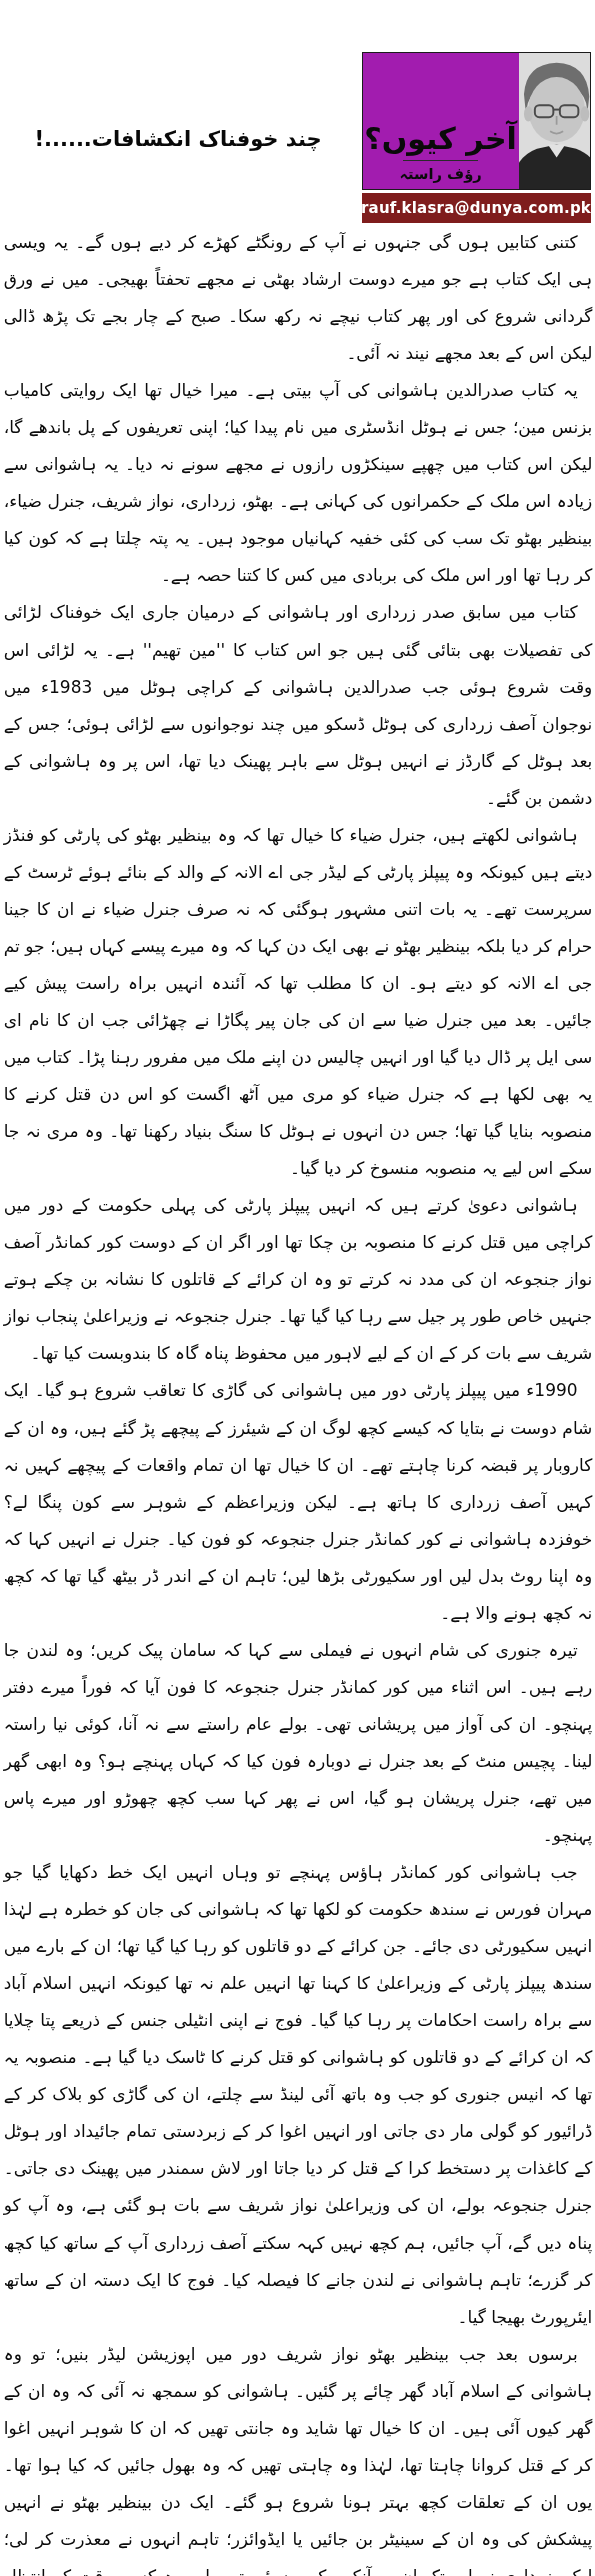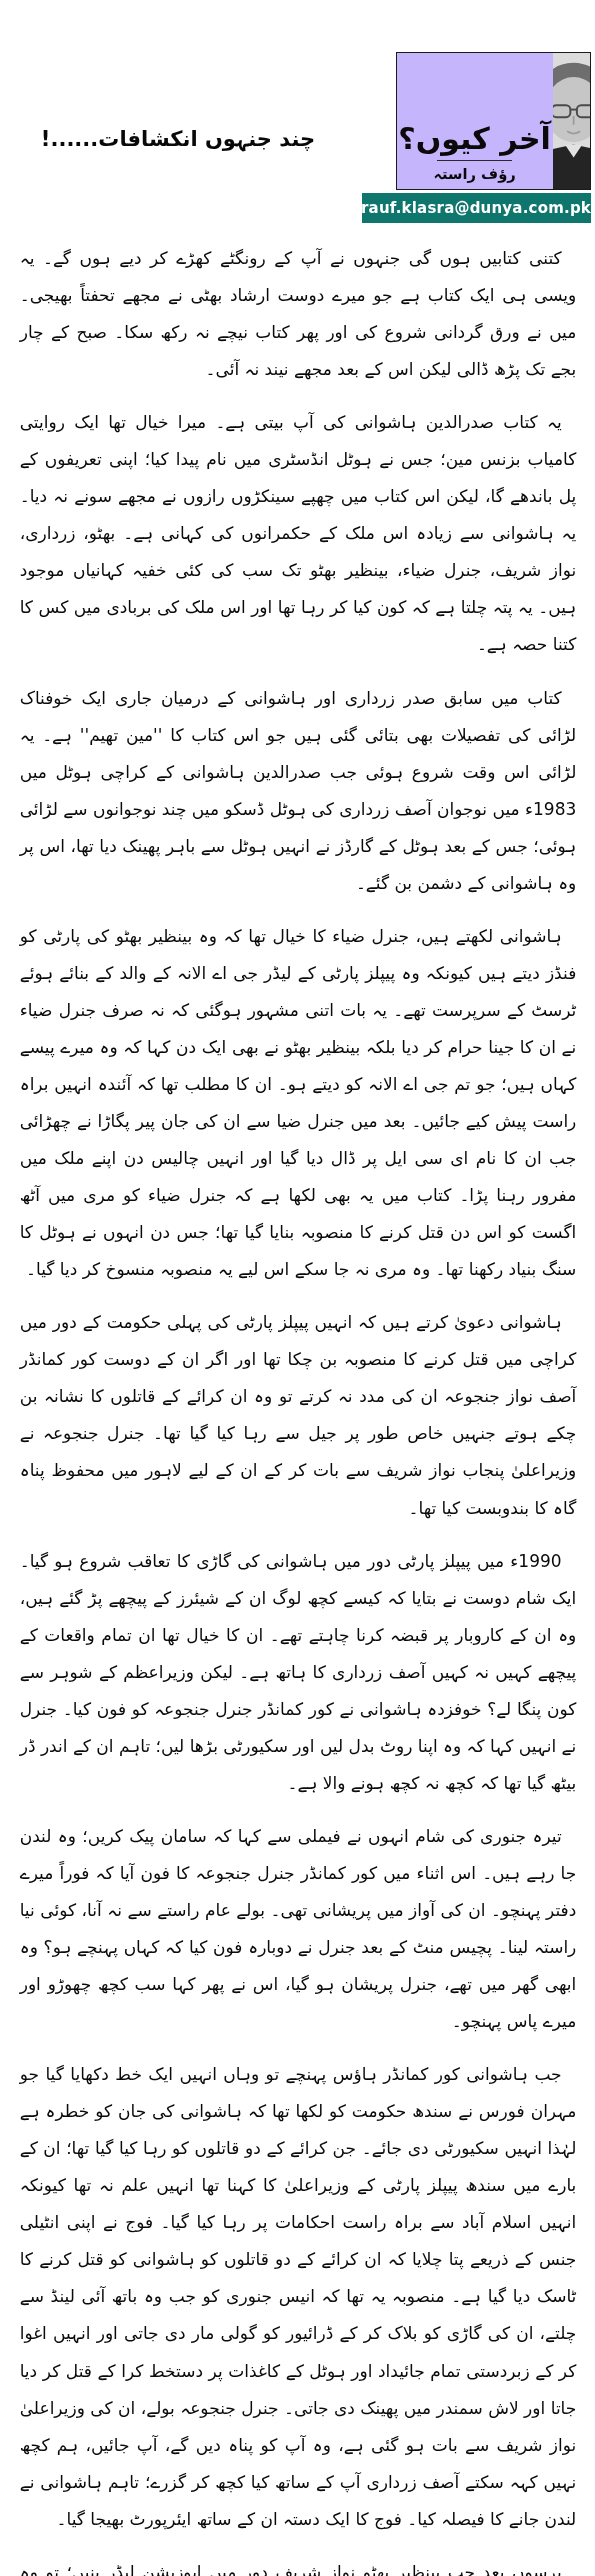--- a/index.html
+++ b/index.html
@@ -8,59 +8,59 @@
     width:596px;
     height:2576px;
     background:#ffffff;
     overflow:hidden;
     font-family:"DejaVu Sans", sans-serif;
     color:#0a0a0a;
   }
   
   .header-box {
     position:absolute; top:52px; right:5.5px;
-    width:195px; height:138px;
+    width:229px; height:138px;
     border:1.8px solid #1b1b1b;
-    background:#c4b5fd;
+    background:#a21caf;
     display:flex; flex-direction:row; box-sizing:border-box;
   }
   .header-left {
     flex:1; direction:rtl;
     display:flex; flex-direction:column;
     justify-content:flex-end; align-items:center;
     padding:3.7px 1.8px 7.3px 1.8px;
   }
   .column-title { font-size:30px; font-weight:bold; line-height:1.05; white-space:nowrap; }
   .title-rule { width:75px; border-top:1.8px solid #2a2a2a; margin:5.5px 0 3.7px 0; }
   .author-name { font-size:14.7px; font-weight:bold; }
   .photo-wrap { width:110px; height:100%; overflow:hidden; }
   .photo-wrap svg { display:block; width:100%; height:100%; }
   .email-bar {
     position:absolute; top:193px; right:5.5px;
     width:229px; height:30px;
-    background:#0f766e; color:#ffffff;
+    background:#7f1d1d; color:#ffffff;
     display:flex; align-items:center; justify-content:center;
     font-weight:bold; font-size:15px; letter-spacing:0.2px;
   }
   
   .article-title {
     position:absolute; top:127px; left:0;
     width:356px; text-align:center;
     direction:rtl;
     font-size:21px; font-weight:bold;
     color:#090909;
   }
   
   .body-text {
     position:absolute; top:224px; left:3.7px; right:3.7px;
     direction:rtl; text-align:justify;
     font-size:17px; line-height:2.18;
     color:#0a0a0a;
   }
-  .body-text p { margin:16px; text-indent:14.7px; }
+  .body-text p { margin:0; text-indent:14.7px; }
 </style>
 </head>
 <body>
 
 <div class="page">
 
   <div class="header-box">
     <div class="header-left">
       <div class="column-title">آخر کیوں؟</div>
       <div class="title-rule"></div>
@@ -86,21 +86,21 @@
         <path d="M10 125 Q12 96 34 88 L52 84 L70 88 Q92 96 94 125 Z" fill="#242424"></path>
         <path d="M44 84 L52 96 L60 84 Z" fill="#e2e2e2"></path>
       </svg>
     </div>
   </div>
 
   <div class="email-bar">
     <span>rauf.klasra@dunya.com.pk</span>
   </div>
 
-  <div class="article-title">چند جنہوں انکشافات......!</div>
+  <div class="article-title">چند خوفناک انکشافات......!</div>
 
   <div class="body-text">
     <div>
         <p>کتنی کتابیں ہوں گی جنہوں نے آپ کے رونگٹے کھڑے کر دیے ہوں گے۔ یہ ویسی ہی ایک کتاب ہے جو میرے دوست ارشاد بھٹی نے مجھے تحفتاً بھیجی۔ میں نے ورق گردانی شروع کی اور پھر کتاب نیچے نہ رکھ سکا۔ صبح کے چار بجے تک پڑھ ڈالی لیکن اس کے بعد مجھے نیند نہ آئی۔</p>
         <p>یہ کتاب صدرالدین ہاشوانی کی آپ بیتی ہے۔ میرا خیال تھا ایک روایتی کامیاب بزنس مین؛ جس نے ہوٹل انڈسٹری میں نام پیدا کیا؛ اپنی تعریفوں کے پل باندھے گا، لیکن اس کتاب میں چھپے سینکڑوں رازوں نے مجھے سونے نہ دیا۔ یہ ہاشوانی سے زیادہ اس ملک کے حکمرانوں کی کہانی ہے۔ بھٹو، زرداری، نواز شریف، جنرل ضیاء، بینظیر بھٹو تک سب کی کئی خفیہ کہانیاں موجود ہیں۔ یہ پتہ چلتا ہے کہ کون کیا کر رہا تھا اور اس ملک کی بربادی میں کس کا کتنا حصہ ہے۔</p>
         <p>کتاب میں سابق صدر زرداری اور ہاشوانی کے درمیان جاری ایک خوفناک لڑائی کی تفصیلات بھی بتائی گئی ہیں جو اس کتاب کا ''مین تھیم'' ہے۔ یہ لڑائی اس وقت شروع ہوئی جب صدرالدین ہاشوانی کے کراچی ہوٹل میں 1983ء میں نوجوان آصف زرداری کی ہوٹل ڈسکو میں چند نوجوانوں سے لڑائی ہوئی؛ جس کے بعد ہوٹل کے گارڈز نے انہیں ہوٹل سے باہر پھینک دیا تھا، اس پر وہ ہاشوانی کے دشمن بن گئے۔</p>
         <p>ہاشوانی لکھتے ہیں، جنرل ضیاء کا خیال تھا کہ وہ بینظیر بھٹو کی پارٹی کو فنڈز دیتے ہیں کیونکہ وہ پیپلز پارٹی کے لیڈر جی اے الانہ کے والد کے بنائے ہوئے ٹرسٹ کے سرپرست تھے۔ یہ بات اتنی مشہور ہوگئی کہ نہ صرف جنرل ضیاء نے ان کا جینا حرام کر دیا بلکہ بینظیر بھٹو نے بھی ایک دن کہا کہ وہ میرے پیسے کہاں ہیں؛ جو تم جی اے الانہ کو دیتے ہو۔ ان کا مطلب تھا کہ آئندہ انہیں براہ راست پیش کیے جائیں۔ بعد میں جنرل ضیا سے ان کی جان پیر پگاڑا نے چھڑائی جب ان کا نام ای سی ایل پر ڈال دیا گیا اور انہیں چالیس دن اپنے ملک میں مفرور رہنا پڑا۔ کتاب میں یہ بھی لکھا ہے کہ جنرل ضیاء کو مری میں آٹھ اگست کو اس دن قتل کرنے کا منصوبہ بنایا گیا تھا؛ جس دن انہوں نے ہوٹل کا سنگ بنیاد رکھنا تھا۔ وہ مری نہ جا سکے اس لیے یہ منصوبہ منسوخ کر دیا گیا۔</p>
         <p>ہاشوانی دعویٰ کرتے ہیں کہ انہیں پیپلز پارٹی کی پہلی حکومت کے دور میں کراچی میں قتل کرنے کا منصوبہ بن چکا تھا اور اگر ان کے دوست کور کمانڈر آصف نواز جنجوعہ ان کی مدد نہ کرتے تو وہ ان کرائے کے قاتلوں کا نشانہ بن چکے ہوتے جنہیں خاص طور پر جیل سے رہا کیا گیا تھا۔ جنرل جنجوعہ نے وزیراعلیٰ پنجاب نواز شریف سے بات کر کے ان کے لیے لاہور میں محفوظ پناہ گاہ کا بندوبست کیا تھا۔</p>
         <p>1990ء میں پیپلز پارٹی دور میں ہاشوانی کی گاڑی کا تعاقب شروع ہو گیا۔ ایک شام دوست نے بتایا کہ کیسے کچھ لوگ ان کے شیئرز کے پیچھے پڑ گئے ہیں، وہ ان کے کاروبار پر قبضہ کرنا چاہتے تھے۔ ان کا خیال تھا ان تمام واقعات کے پیچھے کہیں نہ کہیں آصف زرداری کا ہاتھ ہے۔ لیکن وزیراعظم کے شوہر سے کون پنگا لے؟ خوفزدہ ہاشوانی نے کور کمانڈر جنرل جنجوعہ کو فون کیا۔ جنرل نے انہیں کہا کہ وہ اپنا روٹ بدل لیں اور سکیورٹی بڑھا لیں؛ تاہم ان کے اندر ڈر بیٹھ گیا تھا کہ کچھ نہ کچھ ہونے والا ہے۔</p>
         <p>تیرہ جنوری کی شام انہوں نے فیملی سے کہا کہ سامان پیک کریں؛ وہ لندن جا رہے ہیں۔ اس اثناء میں کور کمانڈر جنرل جنجوعہ کا فون آیا کہ فوراً میرے دفتر پہنچو۔ ان کی آواز میں پریشانی تھی۔ بولے عام راستے سے نہ آنا، کوئی نیا راستہ لینا۔ پچیس منٹ کے بعد جنرل نے دوبارہ فون کیا کہ کہاں پہنچے ہو؟ وہ ابھی گھر میں تھے، جنرل پریشان ہو گیا، اس نے پھر کہا سب کچھ چھوڑو اور میرے پاس پہنچو۔</p>

